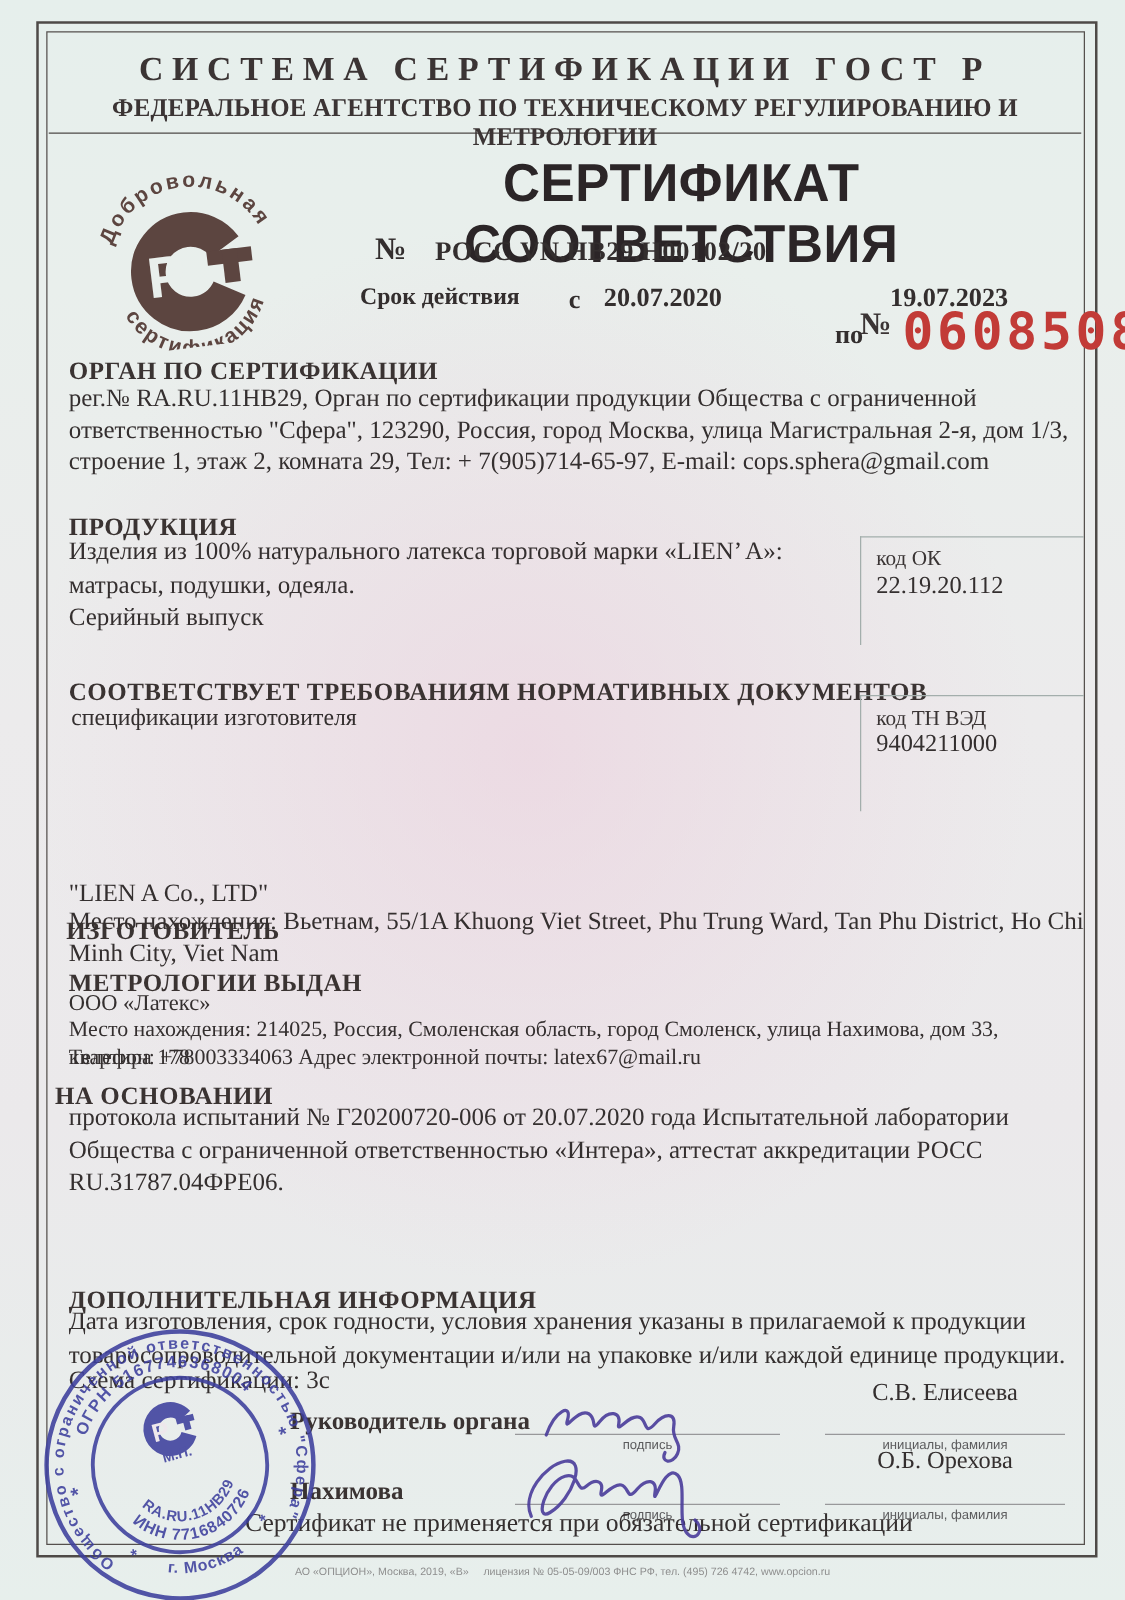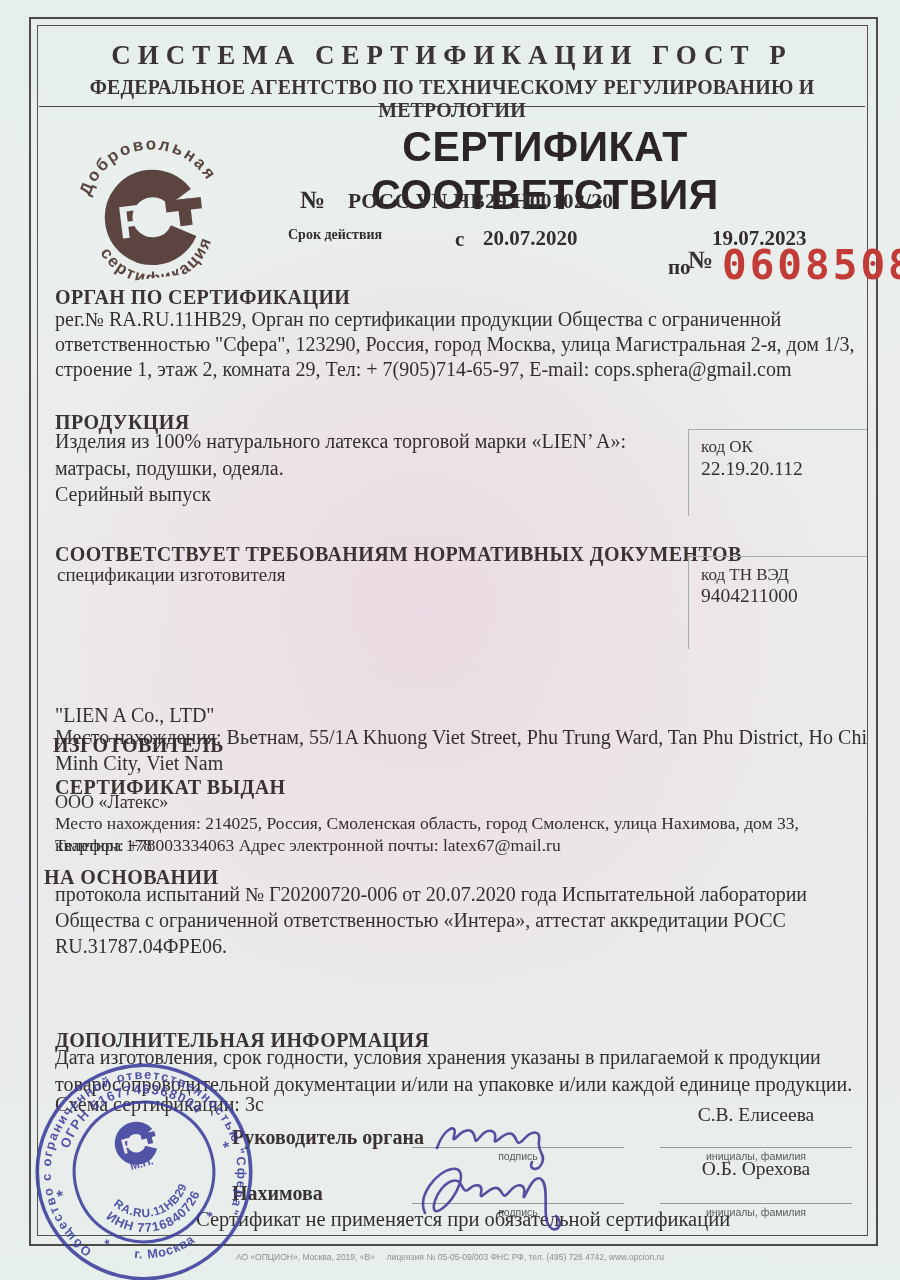--- a/index.html
+++ b/index.html
@@ -14,21 +14,21 @@
   .divider{left:39px;top:106px;width:826px;height:0;border-top:1.6px solid #4e4a47;}
   .hdr1{left:39px;top:40px;width:826px;text-align:center;font-size:27px;font-weight:bold;
         letter-spacing:7px;color:#3b3434;}
   .hdr2{left:39px;top:76px;width:826px;text-align:center;font-size:20.5px;font-weight:bold;
         letter-spacing:.2px;color:#3b3434;transform:scaleX(.97);}
   .title{left:242px;top:124px;width:606px;text-align:center;
          font-family:"Liberation Sans","DejaVu Sans",sans-serif;font-weight:bold;
          font-size:41px;letter-spacing:.5px;color:#2b2527;transform:scaleY(1.04);}
   .certno-sym{left:300px;top:186px;font-size:25px;font-weight:bold;}
   .certno-val{left:348px;top:189px;font-size:21.5px;font-weight:bold;letter-spacing:.3px;}
-  .val-label{left:288px;top:227px;font-size:14px;font-weight:bold;}
+  .val-label{left:288px;top:227px;font-size:19px;font-weight:bold;}
   .val-c{left:455px;top:227px;font-size:21px;font-weight:bold;}
   .val-from{left:483px;top:226px;font-size:21px;font-weight:bold;}
   .val-po{left:668px;top:227px;font-size:21px;font-weight:bold;margin-top:28px;}
   .val-to{left:712px;top:226px;font-size:21px;font-weight:bold;}
   .ser-sym{left:688px;top:246px;font-size:25px;font-weight:bold;color:#3b3434;}
   .ser-val{left:722px;top:241px;font-family:"DejaVu Sans Mono",monospace;font-weight:bold;
            font-size:41px;letter-spacing:3px;color:#c23b37;}
   .sec-h{font-size:20px;font-weight:bold;letter-spacing:.4px;color:#3a3332;}
   .body-t{font-size:20px;line-height:25px;color:#342f2f;}
   .code-box{border-top:1.2px solid #a3aeac;border-left:1.2px solid #a3aeac;}
@@ -103,21 +103,21 @@
 <div class="abs body-t" style="left:57px;top:562px;width:620px;font-size:19px;">спецификации изготовителя</div>
 <div class="abs code-box" style="left:688px;top:556px;width:178px;height:92px;">
   <div class="code-lbl" style="margin:8px 0 0 12px;">код ТН ВЭД</div>
   <div class="code-val" style="margin:0 0 0 12px;">9404211000</div>
 </div>
 
 <div class="abs sec-h" style="left:53px;top:689px;margin-top:45px;">ИЗГОТОВИТЕЛЬ</div>
 <div class="abs body-t" style="left:55px;top:703px;">"LIEN A Co., LTD"</div>
 <div class="abs body-t" style="left:55px;top:724px;width:812px;line-height:26px;">Место нахождения: Вьетнам, 55/1A Khuong Viet Street, Phu Trung Ward, Tan Phu District, Ho Chi Minh City, Viet Nam</div>
 
-<div class="abs sec-h" style="left:55px;top:776px;">СЕРТИФИКАТ ВЫДАН</div>
+<div class="abs sec-h" style="left:55px;top:776px;">МЕТРОЛОГИИ ВЫДАН</div>
 <div class="abs small-t" style="left:55px;top:791px;font-size:18px;">ООО «Латекс»</div>
 <div class="abs small-t" style="left:55px;top:812px;width:812px;">Место нахождения: 214025, Россия, Смоленская область, город Смоленск, улица Нахимова, дом 33, квартира 178</div>
 <div class="abs small-t" style="left:55px;top:834px;width:812px;">Телефон: +78003334063 Адрес электронной почты: latex67@mail.ru</div>
 
 <div class="abs sec-h" style="left:44px;top:866px;">НА ОСНОВАНИИ</div>
 <div class="abs body-t" style="left:55px;top:881px;width:790px;line-height:26px;">протокола испытаний № Г20200720-006 от 20.07.2020 года Испытательной лаборатории Общества с ограниченной ответственностью «Интера», аттестат аккредитации РОСС RU.31787.04ФРЕ06.</div>
 
 <div class="abs sec-h" style="left:55px;top:1029px;">ДОПОЛНИТЕЛЬНАЯ ИНФОРМАЦИЯ</div>
 <div class="abs body-t" style="left:55px;top:1044px;width:800px;line-height:27px;">Дата изготовления, срок годности, условия хранения указаны в прилагаемой к продукции товаросопроводительной документации и/или на упаковке и/или каждой единице продукции.</div>
 <div class="abs body-t" style="left:55px;top:1092px;">Схема сертификации: 3с</div>

